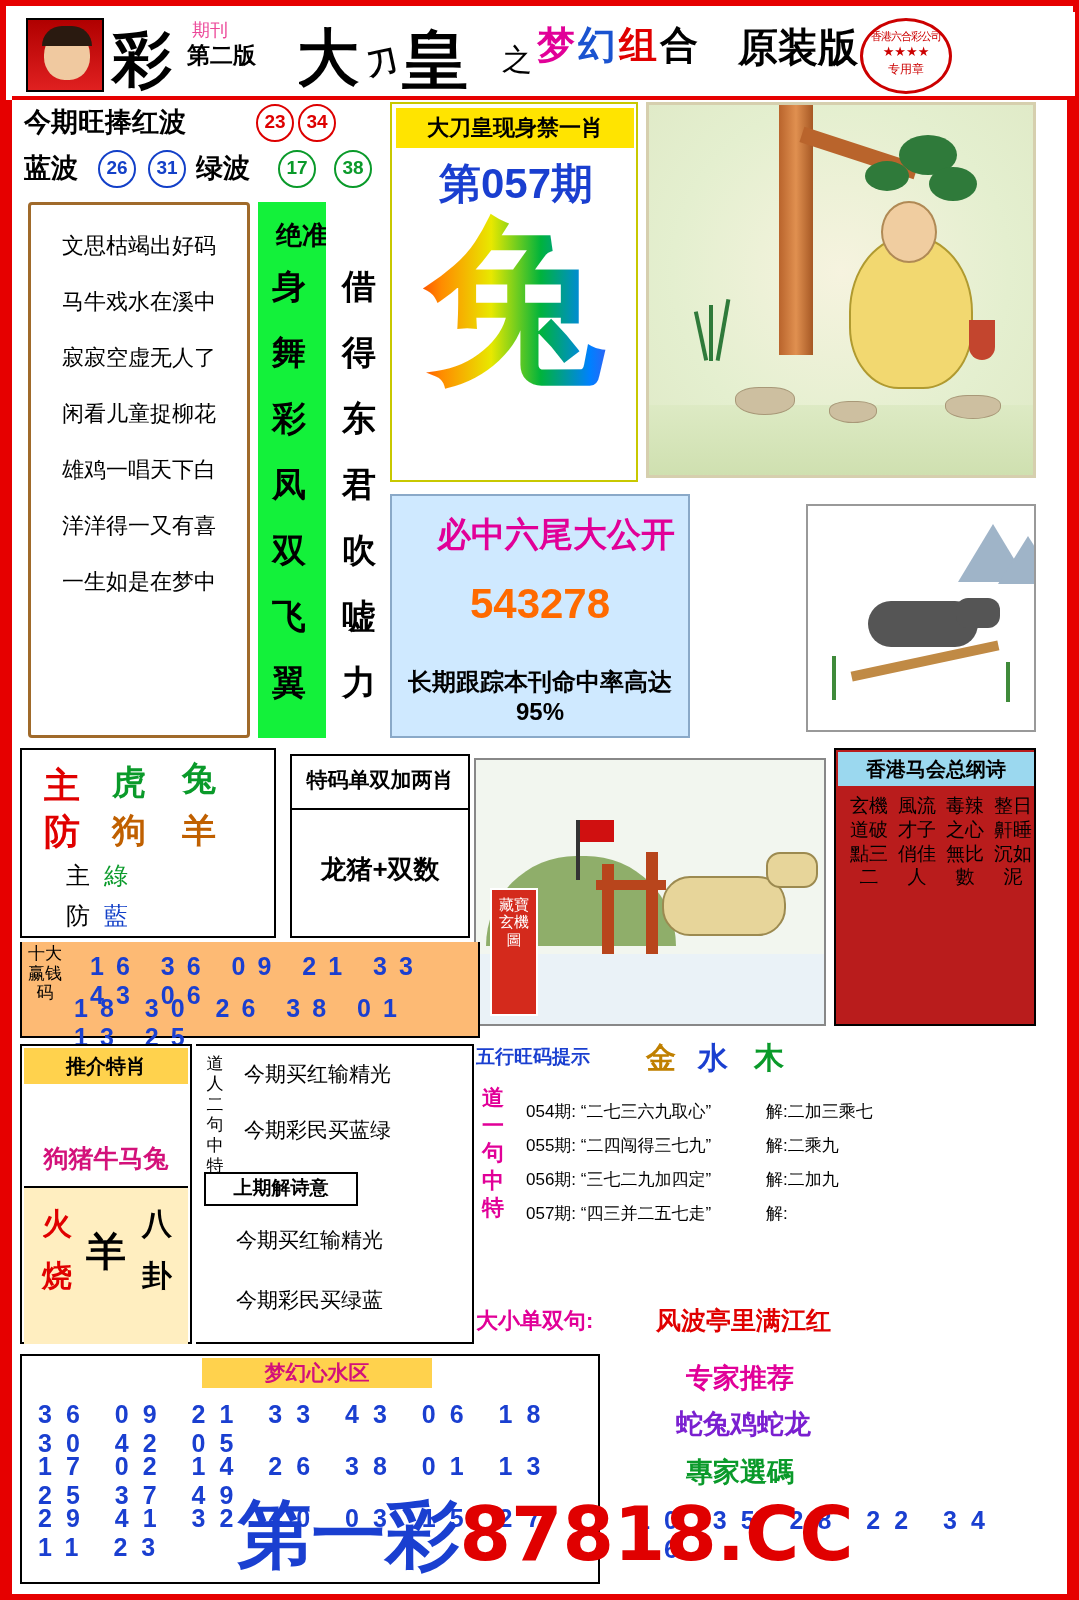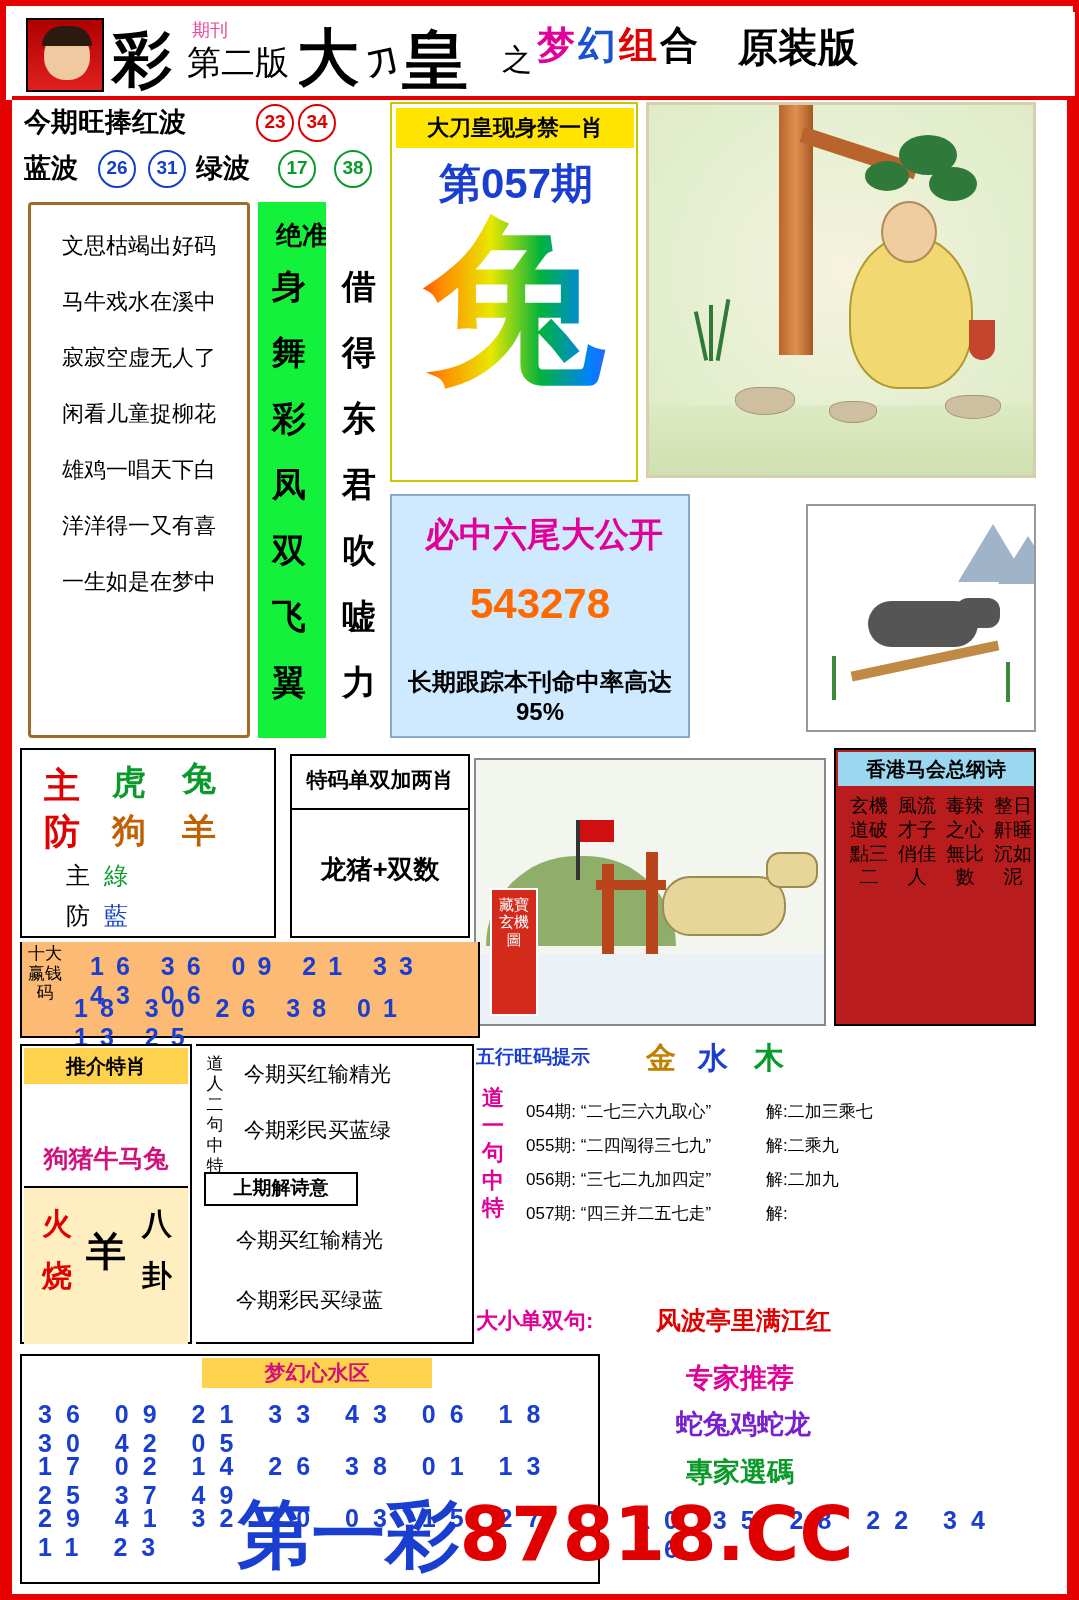--- a/index.html
+++ b/index.html
@@ -18,21 +18,21 @@
   }
   .abs{position:absolute;box-sizing:border-box;}
 
   
   .header{left:6px;top:6px;width:1063px;height:88px;background:#fff;border-bottom:4px solid #e60000;}
   .portrait{left:14px;top:6px;width:78px;height:74px;background:linear-gradient(#b00000,#e02020);border:2px solid #000;}
   .portrait .face{position:absolute;left:16px;top:10px;width:46px;height:50px;border-radius:50% 50% 45% 45%;background:#f0c9a0;}
   .portrait .hair{position:absolute;left:14px;top:6px;width:50px;height:20px;border-radius:25px 25px 0 0;background:#2a1a10;}
   .hdr-cai{left:100px;top:8px;font-size:60px;font-weight:bold;color:#000;font-family:"DejaVu Sans",sans-serif;}
   .hdr-qikan{left:180px;top:6px;font-size:18px;color:#ec4899;}
-  .hdr-2ban{left:175px;top:28px;font-size:34px;font-weight:normal;color:#000;}
+  .hdr-2ban{left:175px;top:28px;font-size:23px;font-weight:bold;color:#000;}
   .hdr-dadao{left:285px;top:4px;font-size:62px;font-weight:bold;color:#000;font-family:"DejaVu Sans",sans-serif;}
   .hdr-dao{left:355px;top:30px;font-size:30px;font-weight:bold;color:#000;transform:rotate(-12deg);}
   .hdr-huang{left:390px;top:4px;font-size:66px;font-weight:bold;color:#000;font-family:"DejaVu Sans",sans-serif;}
   .hdr-zhi{left:490px;top:28px;font-size:30px;color:#000;}
   .hdr-meng{left:525px;top:8px;font-size:38px;font-weight:bold;color:#e10098;}
   .hdr-huan{left:566px;top:8px;font-size:38px;font-weight:bold;color:#1a53d0;}
   .hdr-zu{left:607px;top:8px;font-size:38px;font-weight:bold;color:#e00000;}
   .hdr-he{left:648px;top:8px;font-size:38px;font-weight:bold;color:#000;}
   .hdr-yuan{left:726px;top:8px;font-size:40px;font-weight:bold;color:#000;}
   .stamp{left:848px;top:6px;width:92px;height:76px;border-radius:50%;border:3px solid #c00;color:#c00;text-align:center;}
@@ -78,21 +78,21 @@
   .leaf{position:absolute;border-radius:50%;background:#2f7a3a;}
   .monk-robe{position:absolute;left:200px;top:130px;width:120px;height:150px;border-radius:50% 50% 40% 40%;background:#f2d870;border:2px solid #b09a30;}
   .monk-head{position:absolute;left:232px;top:96px;width:52px;height:58px;border-radius:50%;background:#f0cda0;border:2px solid #b08a55;}
   .ground{position:absolute;left:0;bottom:0;width:100%;height:70px;background:linear-gradient(#ddeac4,#cfe0b0);}
   .rock{position:absolute;border-radius:40% 40% 50% 50%;background:#cdbfa0;border:1px solid #a89878;}
   .grass{position:absolute;width:4px;background:#2f7a3a;}
   .vase{position:absolute;left:320px;top:215px;width:26px;height:40px;border-radius:0 0 14px 14px;background:#c3452e;}
 
   
   .sixtail{left:384px;top:488px;width:300px;height:244px;background:#cfe9ff;border:2px solid #8aa9c8;}
-  .sixtail .t1{position:absolute;left:4px;top:16px;width:100%;text-align:center;font-size:34px;font-weight:bold;color:#e10098;}
+  .sixtail .t1{position:absolute;left:16px;top:16px;width:100%;text-align:center;font-size:34px;font-weight:bold;color:#e10098;}
   .sixtail .num{position:absolute;left:0;top:84px;width:100%;text-align:center;font-size:42px;font-weight:bold;color:#ff6a00;}
   .sixtail .t2{position:absolute;left:0;top:170px;width:100%;text-align:center;font-size:24px;font-weight:bold;color:#000;}
 
   
   .oxpic{left:800px;top:498px;width:230px;height:228px;background:#fff;border:2px solid #999;overflow:hidden;}
   .oxpic .sky{position:absolute;left:0;top:0;width:100%;height:110px;background:#fff;}
   .mount{position:absolute;background:#9fb4c8;}
   .ox-body{position:absolute;left:60px;top:95px;width:110px;height:46px;border-radius:26px;background:#555;}
   .ox-head{position:absolute;left:148px;top:92px;width:44px;height:30px;border-radius:12px;background:#555;}
   .plank{position:absolute;left:42px;top:150px;width:150px;height:10px;background:#c08a45;transform:rotate(-12deg);}
@@ -203,20 +203,25 @@
     <div class="abs hdr-2ban">第二版</div>
     <div class="abs hdr-dadao">大</div>
     <div class="abs hdr-dao">刀</div>
     <div class="abs hdr-huang">皇</div>
     <div class="abs hdr-zhi">之</div>
     <div class="abs hdr-meng">梦</div>
     <div class="abs hdr-huan">幻</div>
     <div class="abs hdr-zu">组</div>
     <div class="abs hdr-he">合</div>
     <div class="abs hdr-yuan">原装版</div>
+    <div class="abs stamp">
+      <div class="s1">香港六合彩公司</div>
+      <div class="s2">★★★★</div>
+      <div class="s3">专用章</div>
+    </div>
   </div>
 
   <div class="abs sidebar-l"></div>
   <div class="abs sidebar-r"></div>
 
   <div class="abs waverow">
     <div class="wv-label" style="left:8px;top:2px;">今期旺捧红波</div>
     <div class="ball" style="left:240px;top:2px;">23</div>
     <div class="ball" style="left:282px;top:2px;">34</div>
     <div class="wv-label" style="left:8px;top:48px;">蓝波</div>

